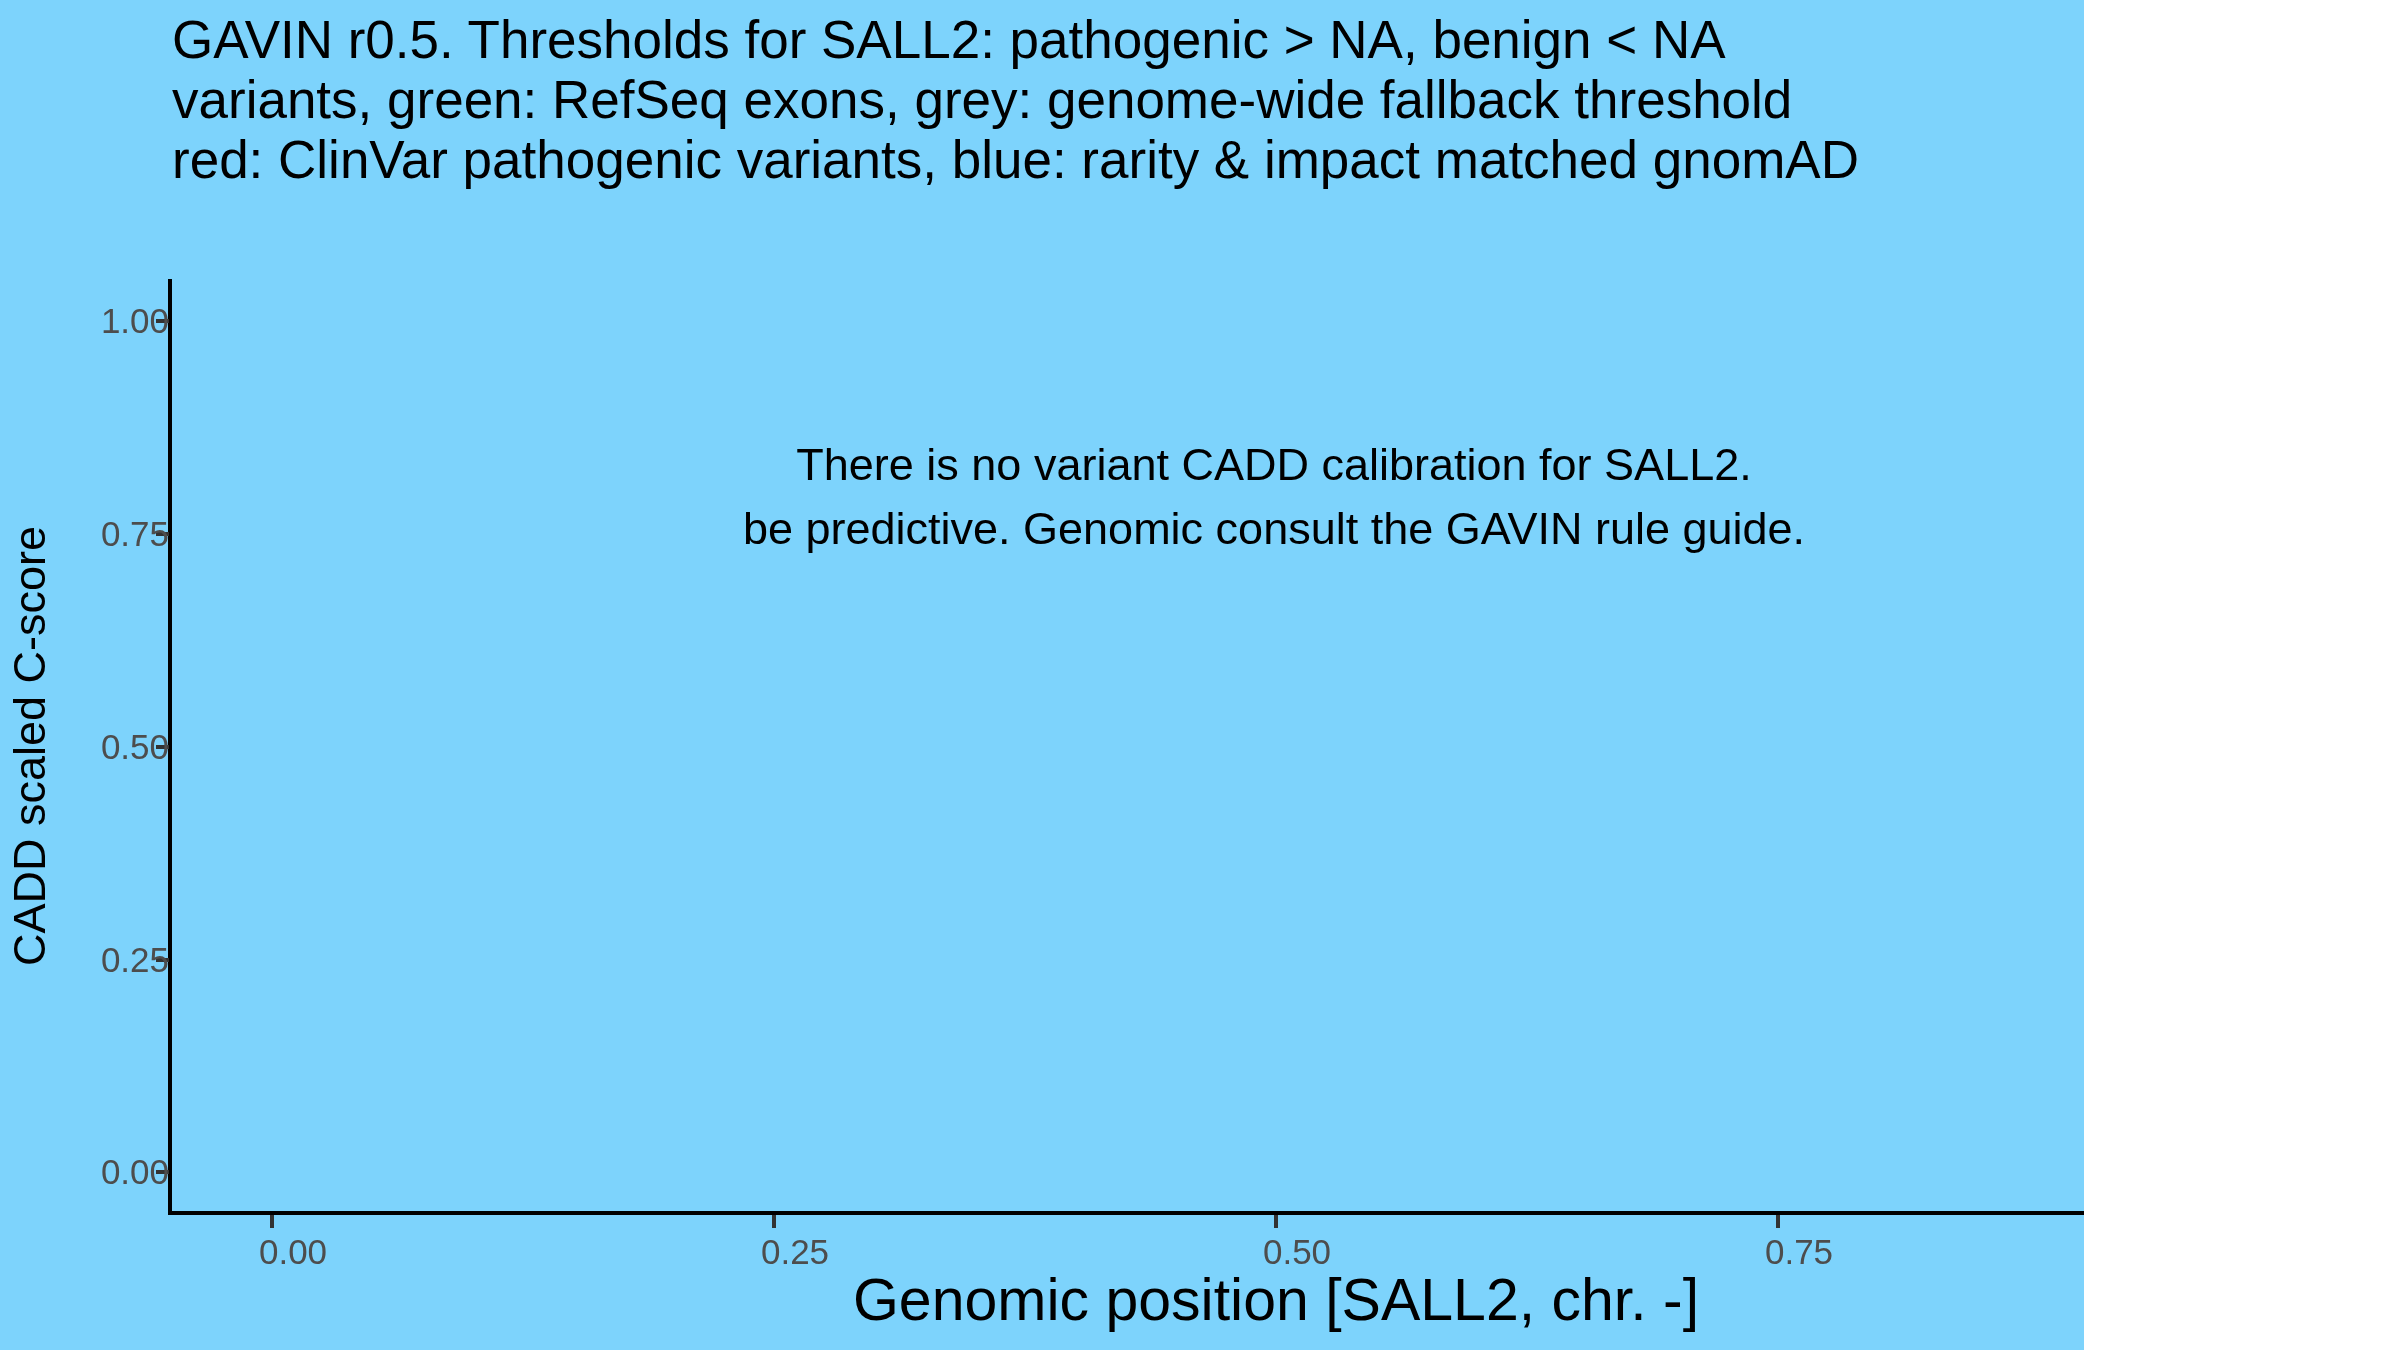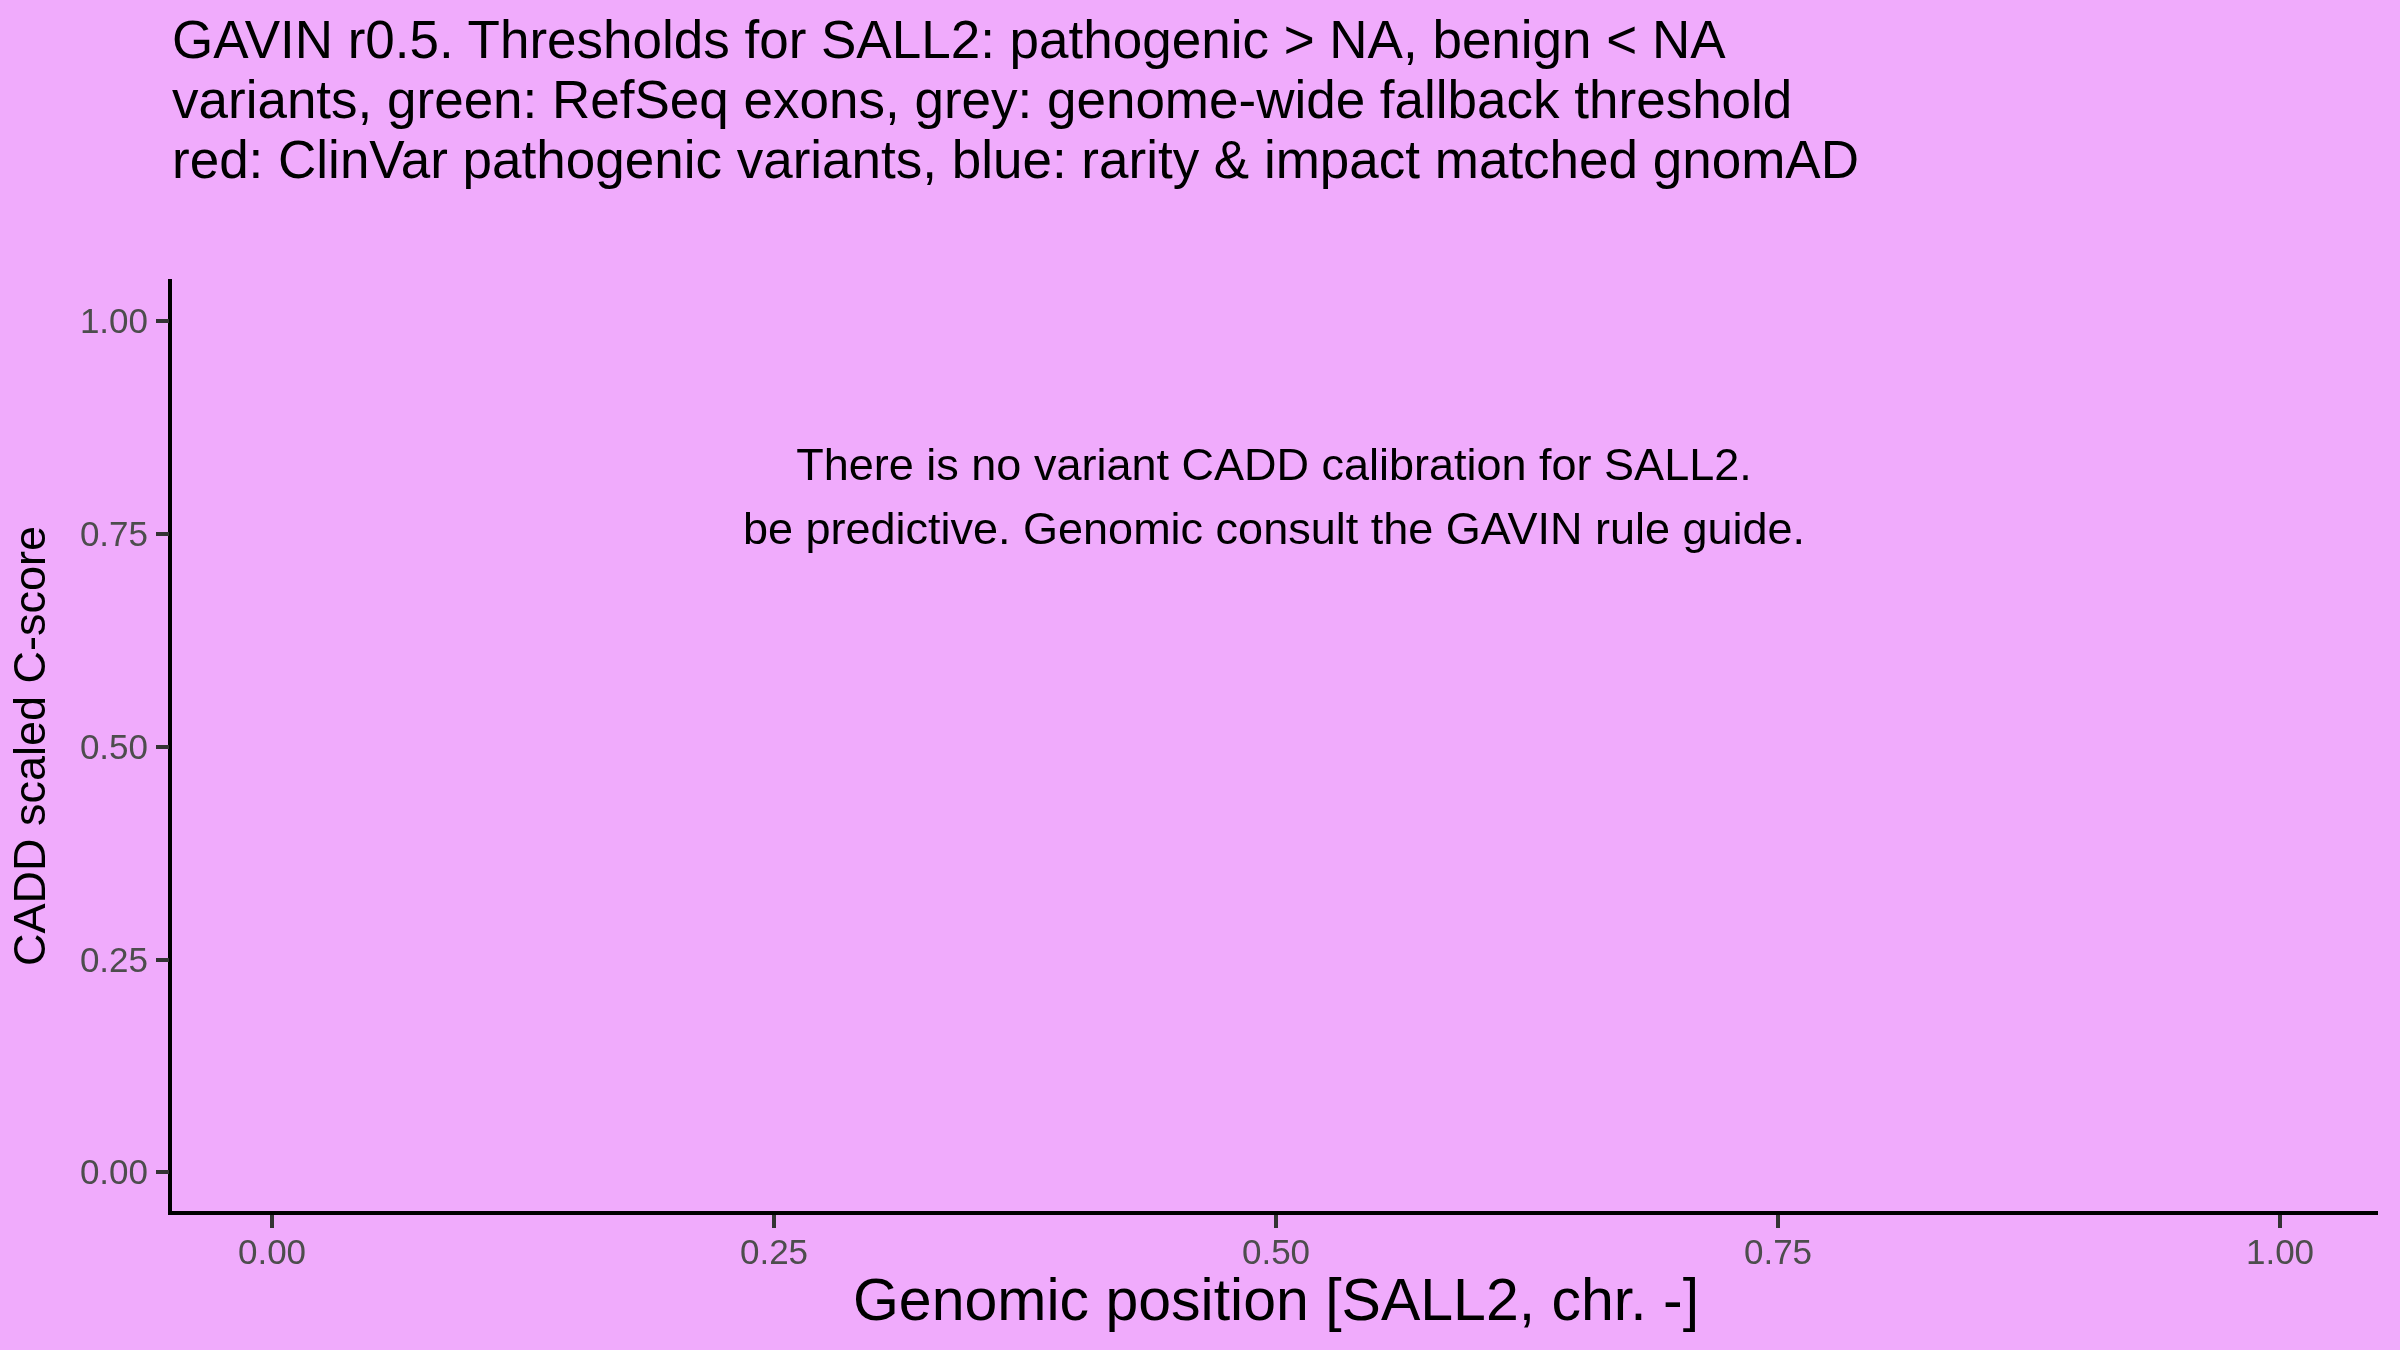--- a/index.html
+++ b/index.html
@@ -2,23 +2,23 @@
 <html><head>
 <meta charset="utf-8">
 <style>
   html, body {
     margin: 0;
     padding: 0;
     background: #ffffff;
   }
   #figure {
     position: relative;
-    width: 2400px;
+    width: 2084px;
     height: 1350px;
-    background: #f0abfc;
+    background: #7dd3fc;
     font-family: "Liberation Sans", sans-serif;
     overflow: hidden;
   }
   
   #plot-title {
     position: absolute;
     left: 172px;
     top: 10px;
     font-size: 53px;
     line-height: 60px;
@@ -44,20 +44,21 @@
   .xtick.t3 { left: 1274px; }
   .xtick.t4 { left: 1776px; }
   .xtick.t5 { left: 2278px; }
 
   .tick-label {
     position: absolute;
     font-size: 35px;
     line-height: 48px;
     color: #4d4d4d;
     height: 48px;
+    margin-left: 21px;
   }
   .ytick-label { left: 0; width: 148px; text-align: right; }
   .ytick-label.t1 { top: 297px; }
   .ytick-label.t2 { top: 510px; }
   .ytick-label.t3 { top: 723px; }
   .ytick-label.t4 { top: 936px; }
   .ytick-label.t5 { top: 1148px; }
 
   .xtick-label { top: 1228px; width: 140px; text-align: center; }
   .xtick-label.t1 { left: 202px; }

